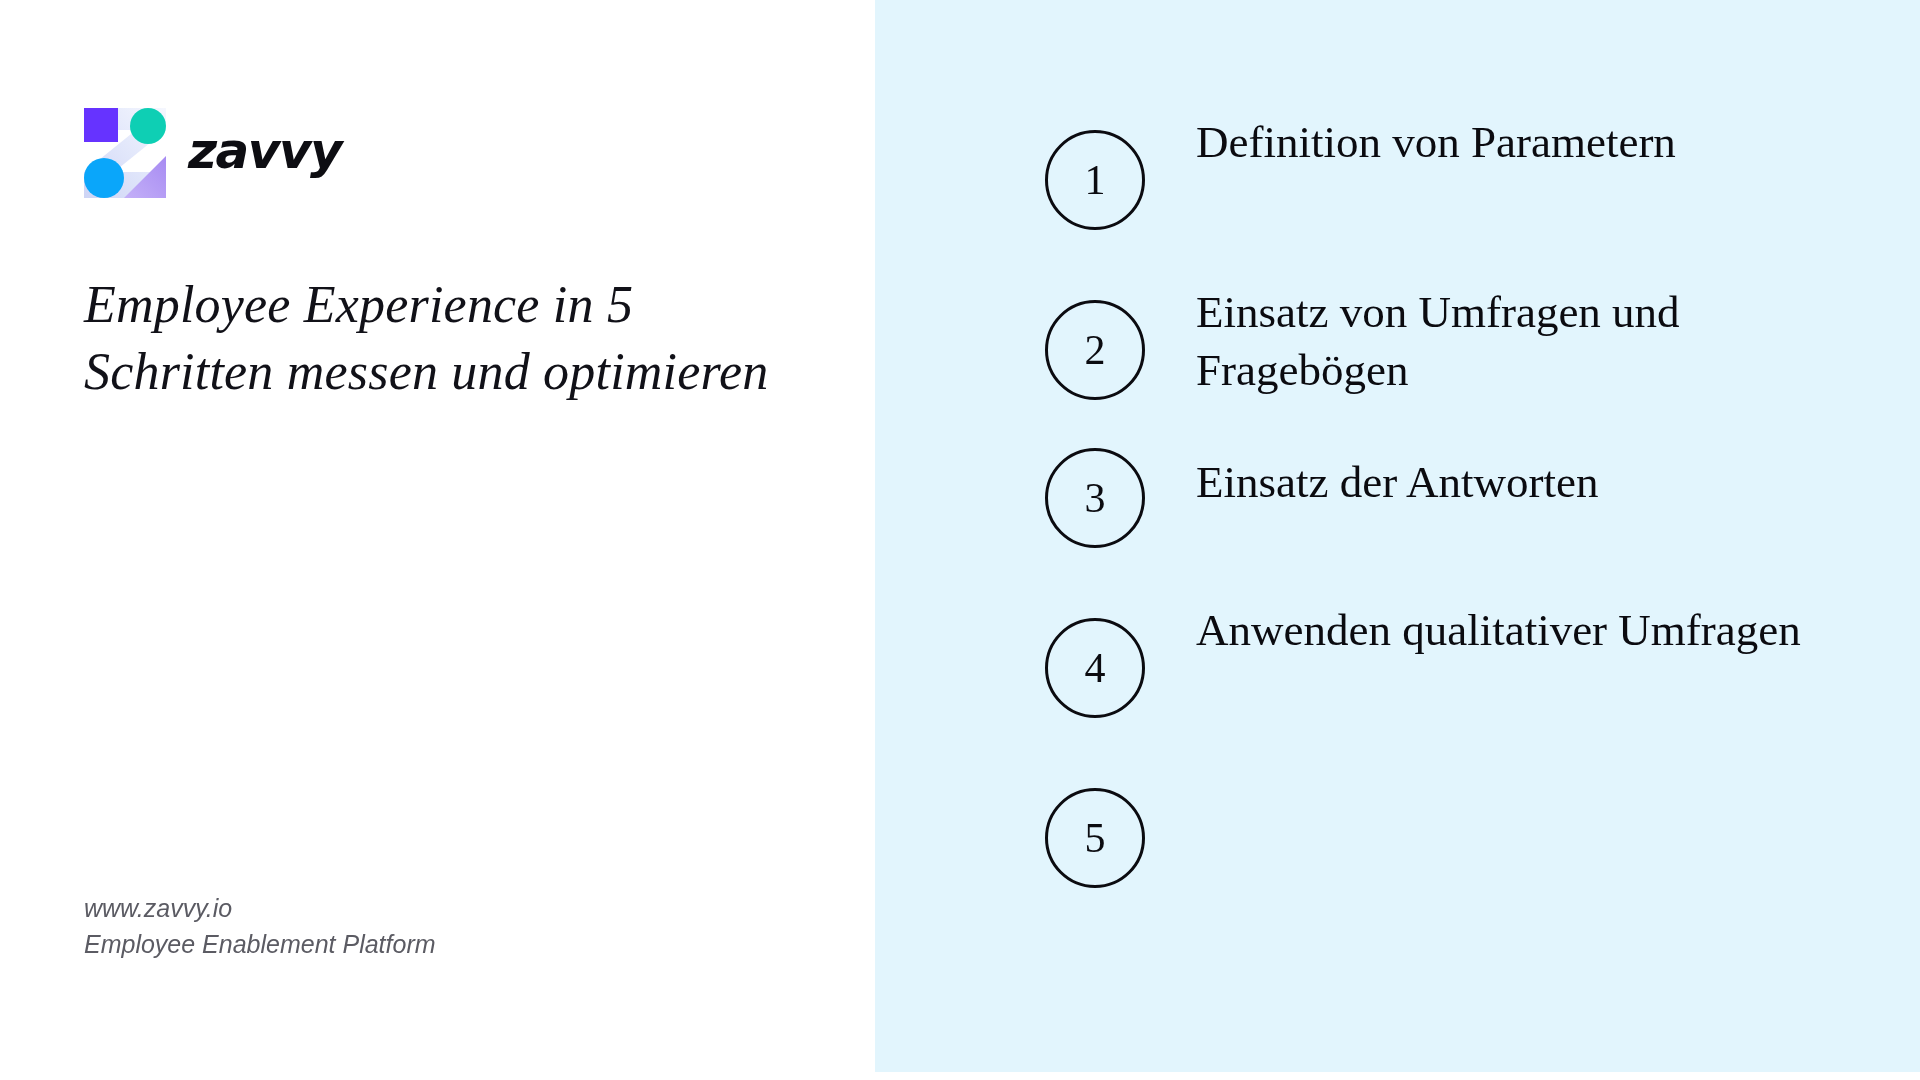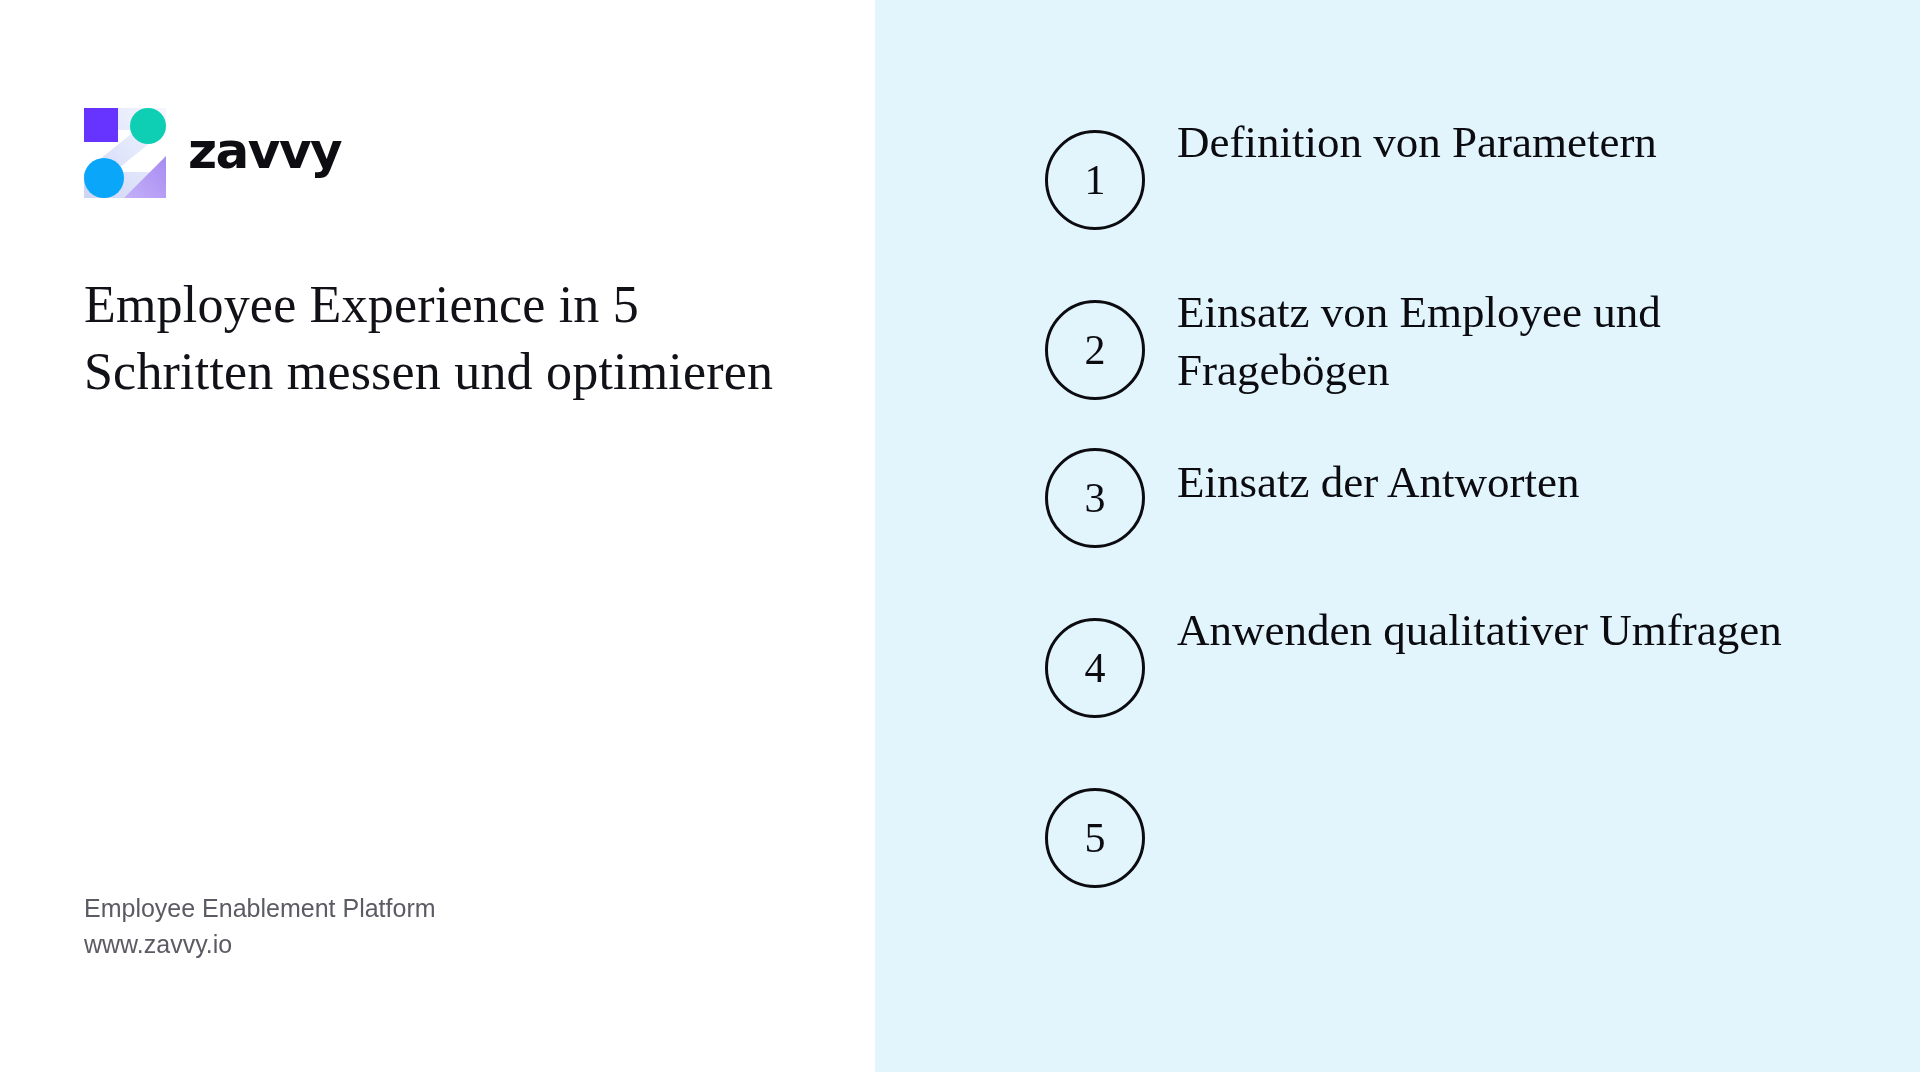--- a/index.html
+++ b/index.html
@@ -22,20 +22,21 @@
   }
 
   
   .left-panel {
     position: absolute;
     left: 0;
     top: 0;
     width: 875px;
     height: 1080px;
     background: #ffffff;
+    font-style: italic;
   }
 
   .brand {
     position: absolute;
     left: 84px;
     top: 108px;
     display: flex;
     align-items: center;
     gap: 22px;
   }
@@ -125,20 +126,21 @@
     box-sizing: border-box;
   }
 
   .step-label {
     font-family: "Liberation Serif", "DejaVu Serif", serif;
     font-size: 45px;
     line-height: 1.28;
     color: #0b0b10;
     padding-top: 6px;
     max-width: 660px;
+    margin-left: 19px;
   }
 
   .step--tall .step-badge { margin-top: 22px; }
 </style>
 </head>
 <body>
 
 <div class="slide">
 
   <div class="left-panel">
@@ -166,37 +168,37 @@
         <circle cx="64" cy="18" r="18" fill="#0ecfb4"></circle>
 
         <circle cx="20" cy="70" r="20" fill="#0aa6fa"></circle>
       </svg>
       <div class="wordmark">zavvy</div>
     </div>
 
     <div class="headline">Employee Experience in 5 Schritten messen und optimieren</div>
 
     <div class="footer">
+      <div>www.zavvy.io</div>
       <div>Employee Enablement Platform</div>
-      <div>www.zavvy.io</div>
     </div>
 
   </div>
 
   <div class="right-panel">
     <div class="steps">
 
       <div class="step step--tall">
         <div class="step-badge">1</div>
         <div class="step-label">Definition von Parametern</div>
       </div>
 
       <div class="step step--tall">
         <div class="step-badge">2</div>
-        <div class="step-label">Einsatz von Employee und Fragebögen</div>
+        <div class="step-label">Einsatz von Umfragen und Fragebögen</div>
       </div>
 
       <div class="step">
         <div class="step-badge">3</div>
         <div class="step-label">Einsatz der Antworten</div>
       </div>
 
       <div class="step step--tall">
         <div class="step-badge">4</div>
         <div class="step-label">Anwenden qualitativer Umfragen</div>

